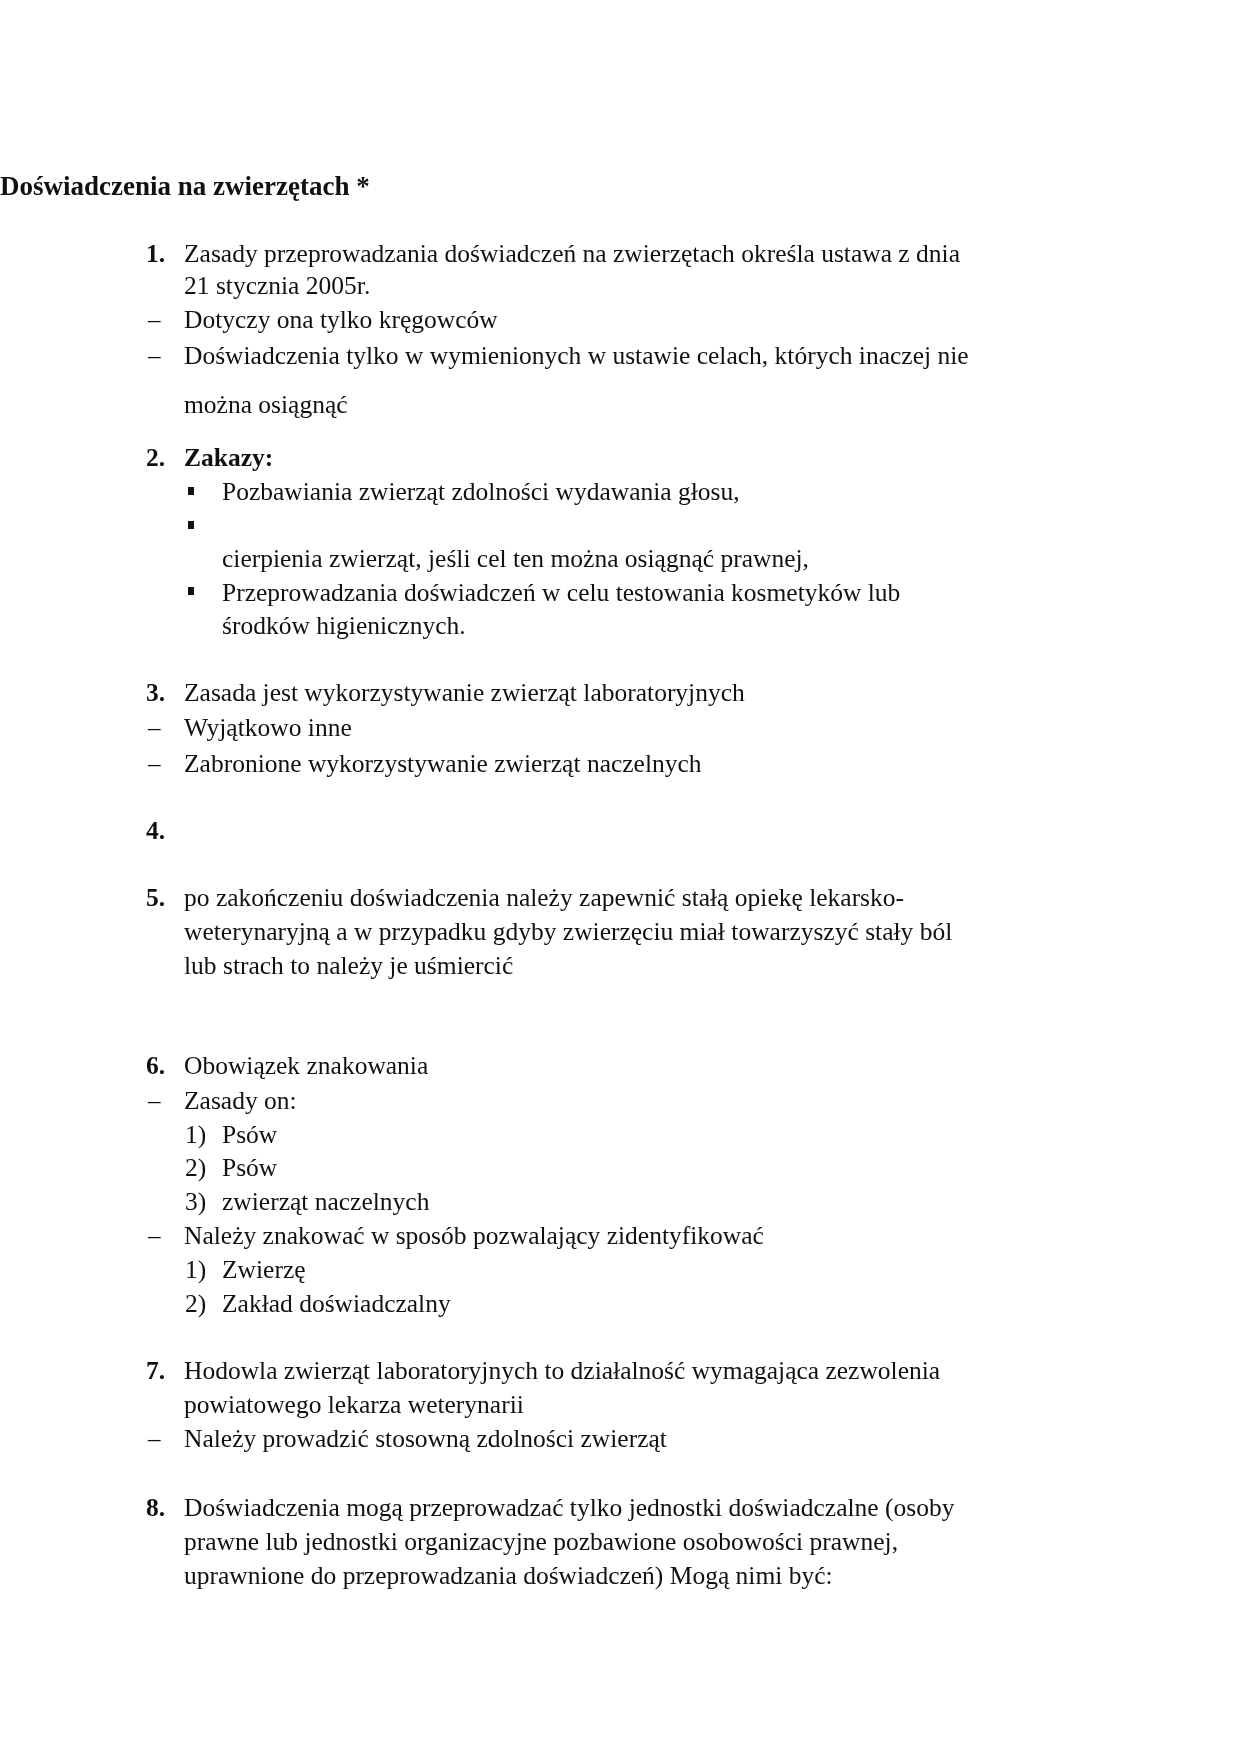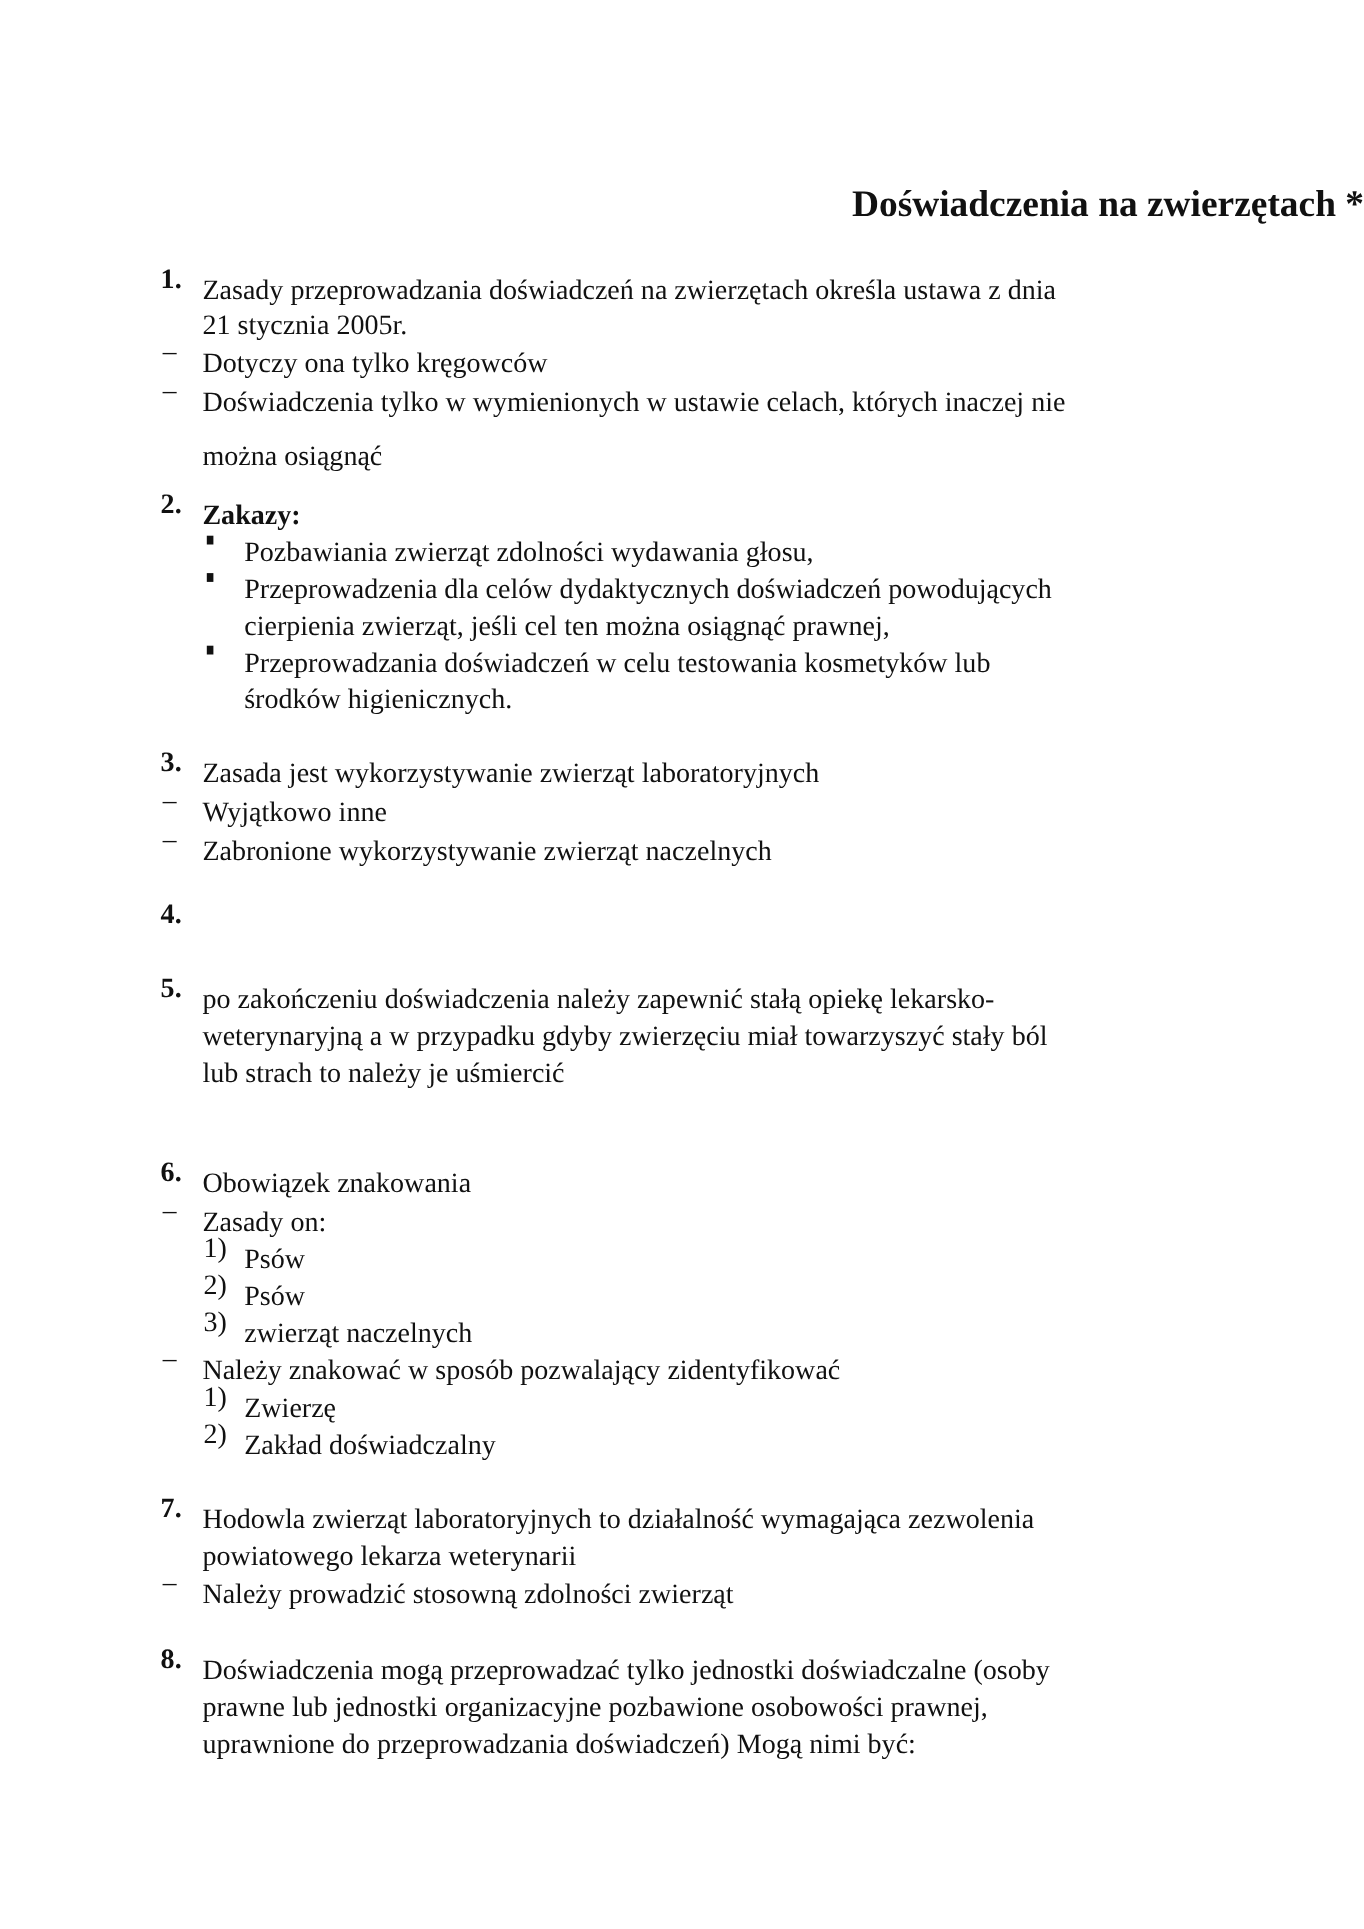--- a/index.html
+++ b/index.html
@@ -1,21 +1,21 @@
 <!DOCTYPE html>
 <html><head>
 <meta charset="utf-8">
 <style>
   html, body { margin: 0; padding: 0; background: #ffffff; }
   body { width: 1240px; height: 1754px; position: relative; overflow: hidden;
          font-family: "Liberation Serif", "DejaVu Serif", serif; color: #111; }
   .page { position: absolute; left: 0; top: 0; width: 1240px; height: 1754px; }
-  .title { position: absolute; left: 0; width: 1240px; top: 170px; text-align: right;
-           font-weight: bold; font-size: 34px; line-height: 32px; }
-  .line { position: absolute; left: 184px; font-size: 25.5px; line-height: 33px; white-space: nowrap; margin-top: 10px; }
+  .title { position: absolute; left: 0; width: 1240px; top: 170px; text-align: left;
+           font-weight: bold; font-size: 27px; line-height: 32px; }
+  .line { position: absolute; left: 184px; font-size: 25.5px; line-height: 33px; white-space: nowrap; }
   .num { position: absolute; left: 146px; font-weight: bold; font-size: 25.5px; line-height: 33px; }
   .dash { position: absolute; left: 148px; font-size: 25px; line-height: 33px; }
   .sq { position: absolute; left: 188px; width: 6px; height: 8px; background: #111; }
   .sub { left: 222px; }
   .ol-num { position: absolute; left: 185px; font-size: 25.5px; line-height: 33px; }
   .ol-txt { left: 222px; }
   b { font-weight: normal; }
 </style>
 </head>
 <body>
@@ -30,21 +30,20 @@
   <div class="line" style="top:303px">Dotyczy ona tylko kręgowców</div>
   <div class="dash" style="top:339px">–</div>
   <div class="line" style="top:339px">Doświadczenia tylko w wymienionych w ustawie celach, których inaczej nie</div>
   <div class="line" style="top:388px">można osiągnąć</div>
 
   <div class="num" style="top:441px">2.</div>
   <div class="line" style="top:441px;font-weight:bold">Zakazy:</div>
   <div class="sq" style="top:487px"></div>
   <div class="line sub" style="top:475px">Pozbawiania zwierząt zdolności wydawania głosu,</div>
   <div class="sq" style="top:521px"></div>
-  <div class="line sub" style="top:509px">Przeprowadzenia dla celów dydaktycznych doświadczeń powodujących</div>
   <div class="line sub" style="top:542px">cierpienia zwierząt, jeśli cel ten można osiągnąć prawnej,</div>
   <div class="sq" style="top:587px"></div>
   <div class="line sub" style="top:576px">Przeprowadzania doświadczeń w celu testowania kosmetyków lub</div>
   <div class="line sub" style="top:609px">środków higienicznych.</div>
 
   <div class="num" style="top:676px">3.</div>
   <div class="line" style="top:676px">Zasada jest wykorzystywanie zwierząt laboratoryjnych</div>
   <div class="dash" style="top:711px">–</div>
   <div class="line" style="top:711px">Wyjątkowo inne</div>
   <div class="dash" style="top:747px">–</div>

